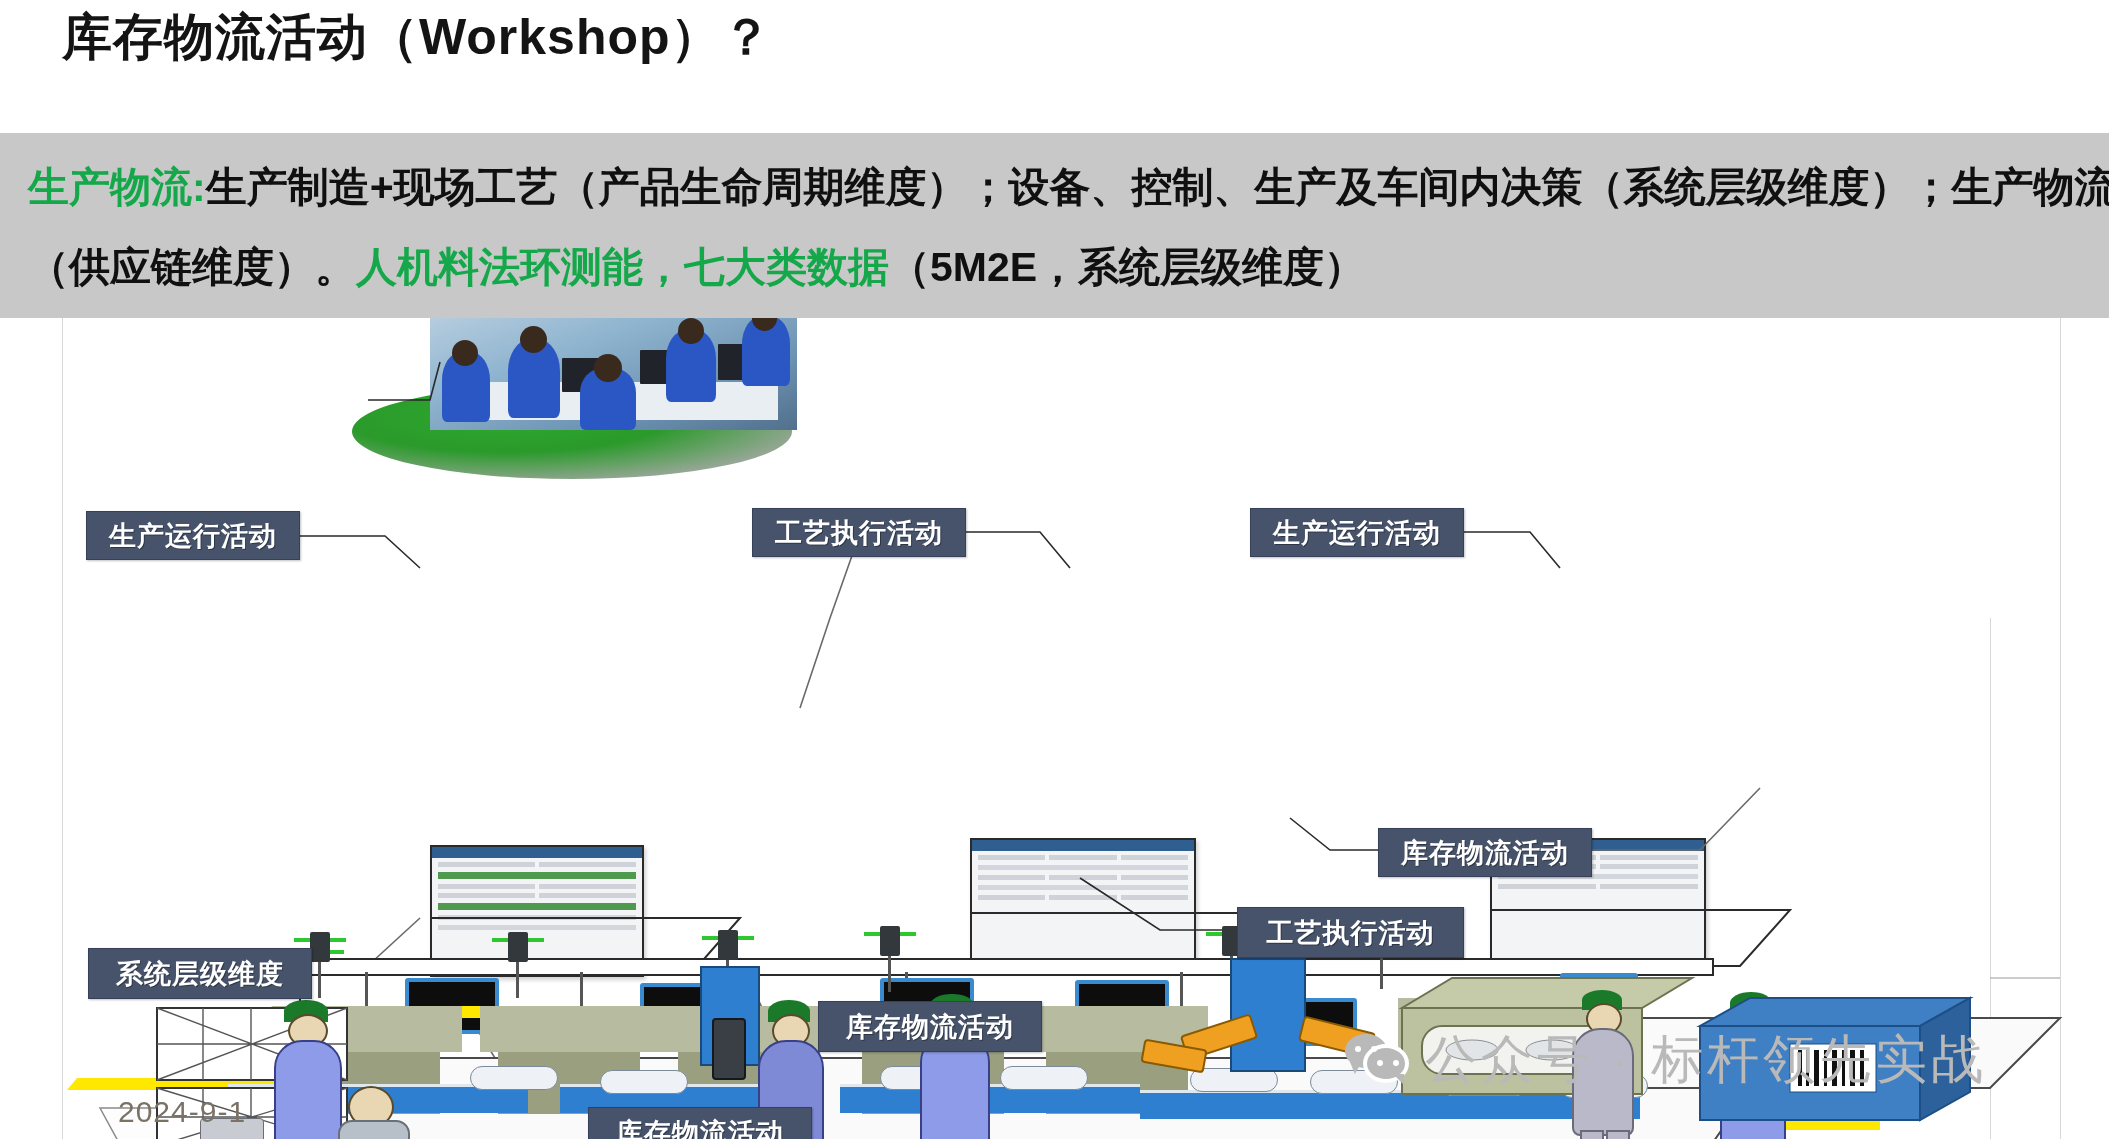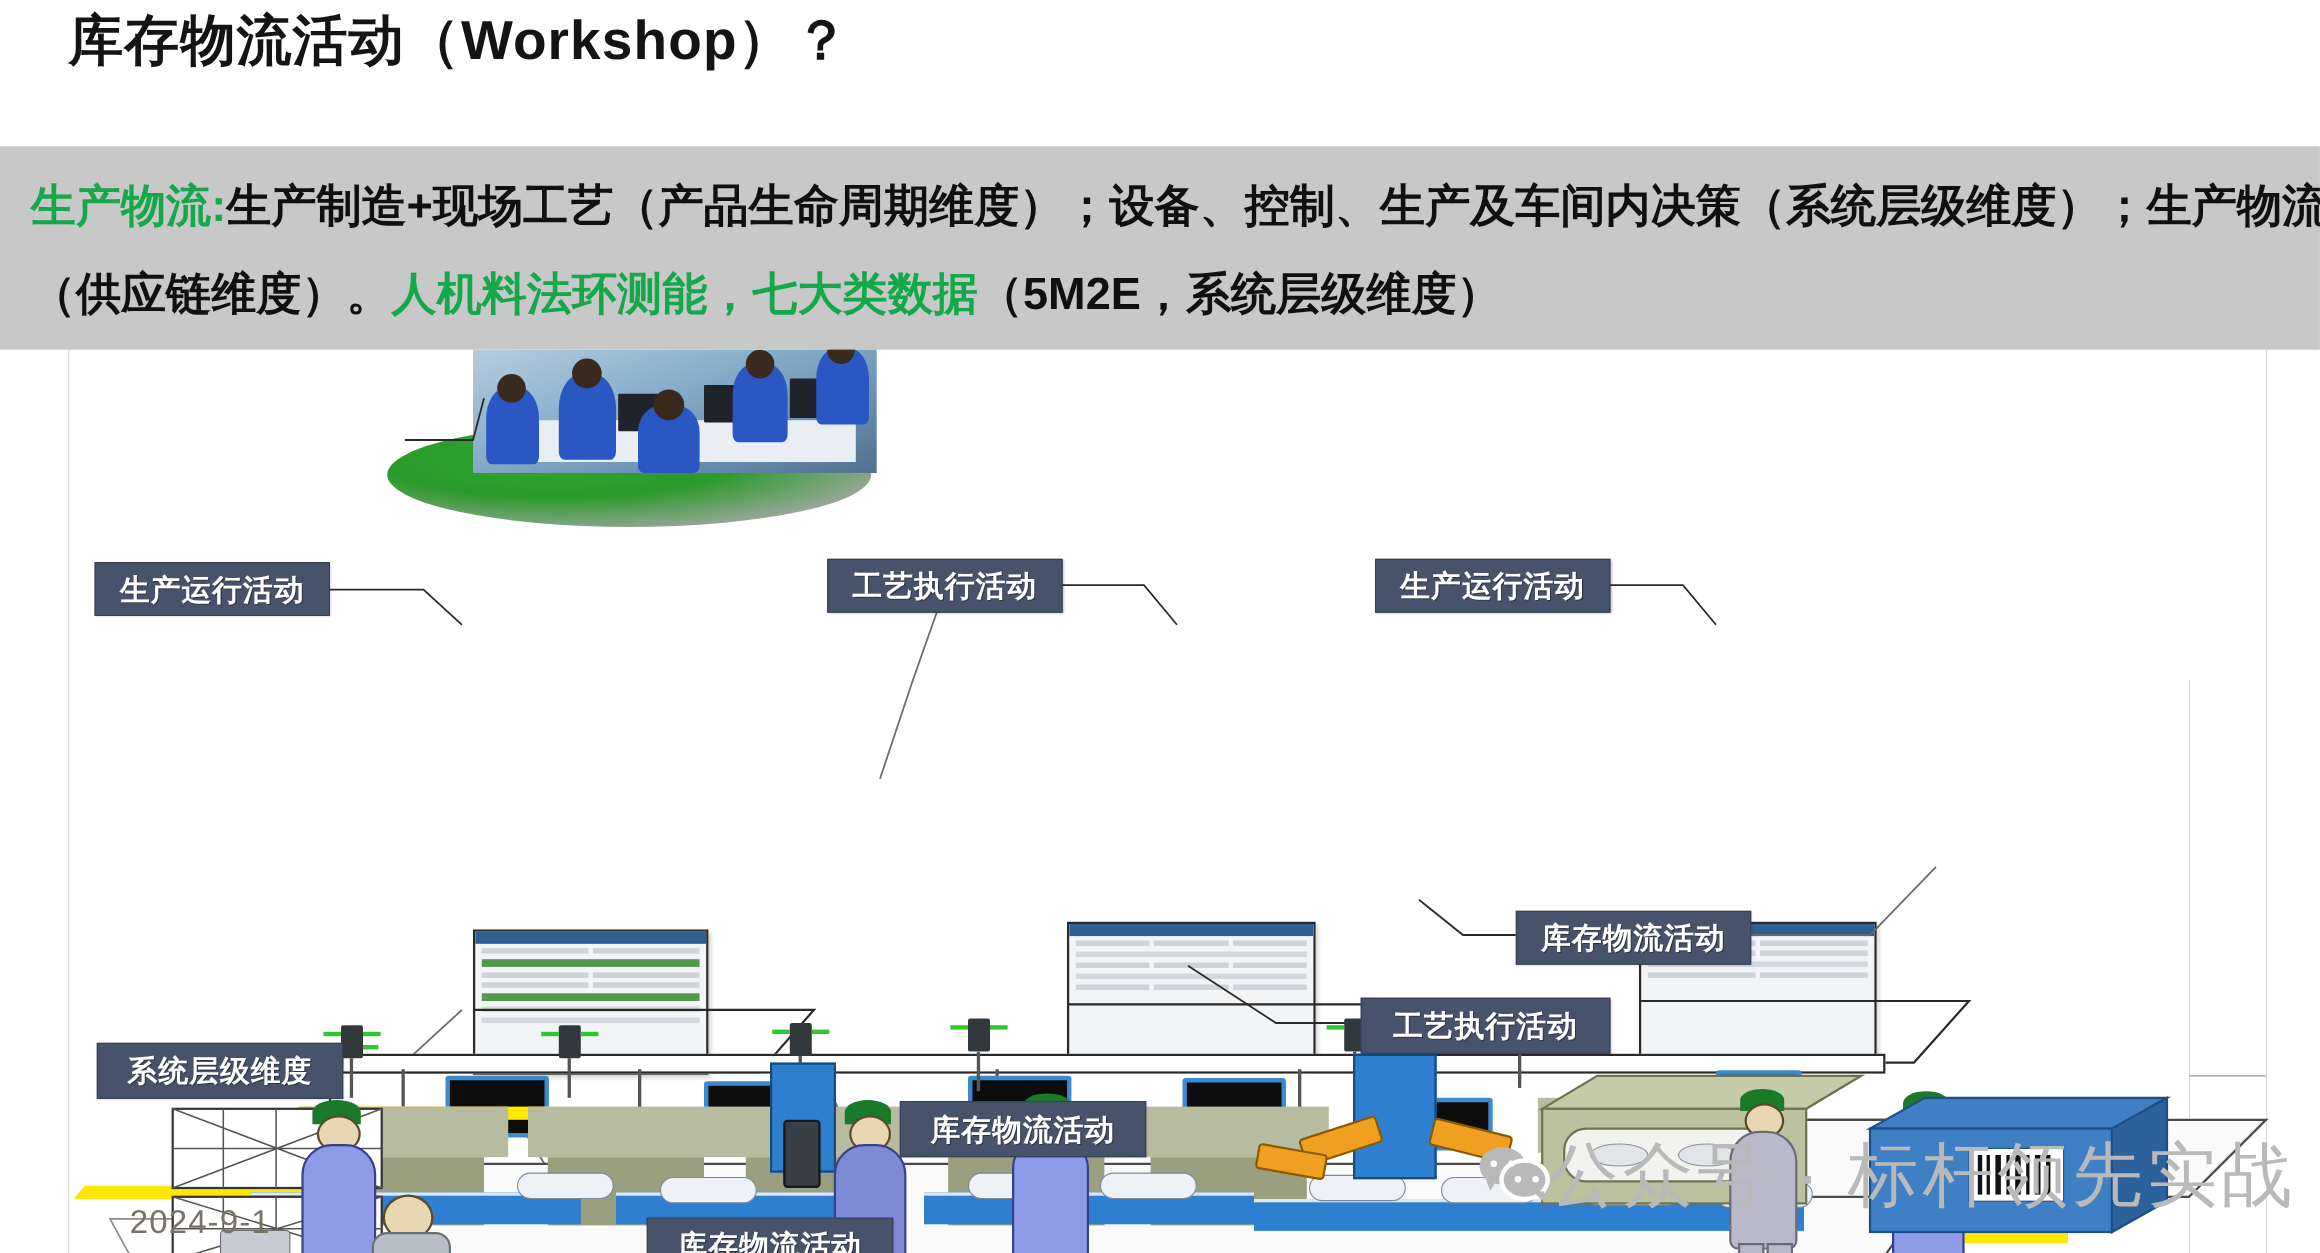--- a/index.html
+++ b/index.html
@@ -77,22 +77,22 @@
   .ph-head{position:absolute;background:#3a2a1e;border-radius:50%;}
   .ph-desk{position:absolute;background:#e9eef2;}
   .ph-lap{position:absolute;background:#20242a;border-radius:1px;}
   .grass-ellipse{
     position:absolute;border-radius:50%;
     background:radial-gradient(ellipse at 35% 35%,#2fa82f 0%,#2a9a2a 40%,#9aa79a 78%,#cfd3cf 100%);
   }
   
   #watermark{
     position:absolute;left:1345px;top:1025px;
-    display:flex;align-items:center;
-    color:#b9b9b9;font-size:64px;font-weight:400;letter-spacing:4px;
+    display:flex;align-items:center;gap:18px;
+    color:#b9b9b9;font-size:52px;font-weight:400;letter-spacing:4px;
     pointer-events:none;
   }
   #wechat-logo{position:relative;width:62px;height:52px;}
   #wechat-logo .b1{position:absolute;left:0;top:0;width:42px;height:34px;background:#b9b9b9;border-radius:50%;}
   #wechat-logo .b1t{position:absolute;left:5px;top:28px;width:12px;height:12px;background:#b9b9b9;
       clip-path:polygon(0 0,100% 0,40% 100%);}
   #wechat-logo .b2{position:absolute;left:22px;top:14px;width:38px;height:31px;background:#b9b9b9;border-radius:50%;
       box-shadow:0 0 0 4px #fff;}
   #wechat-logo .b2t{position:absolute;left:48px;top:40px;width:11px;height:11px;background:#b9b9b9;
       clip-path:polygon(0 0,100% 0,100% 100%);}

